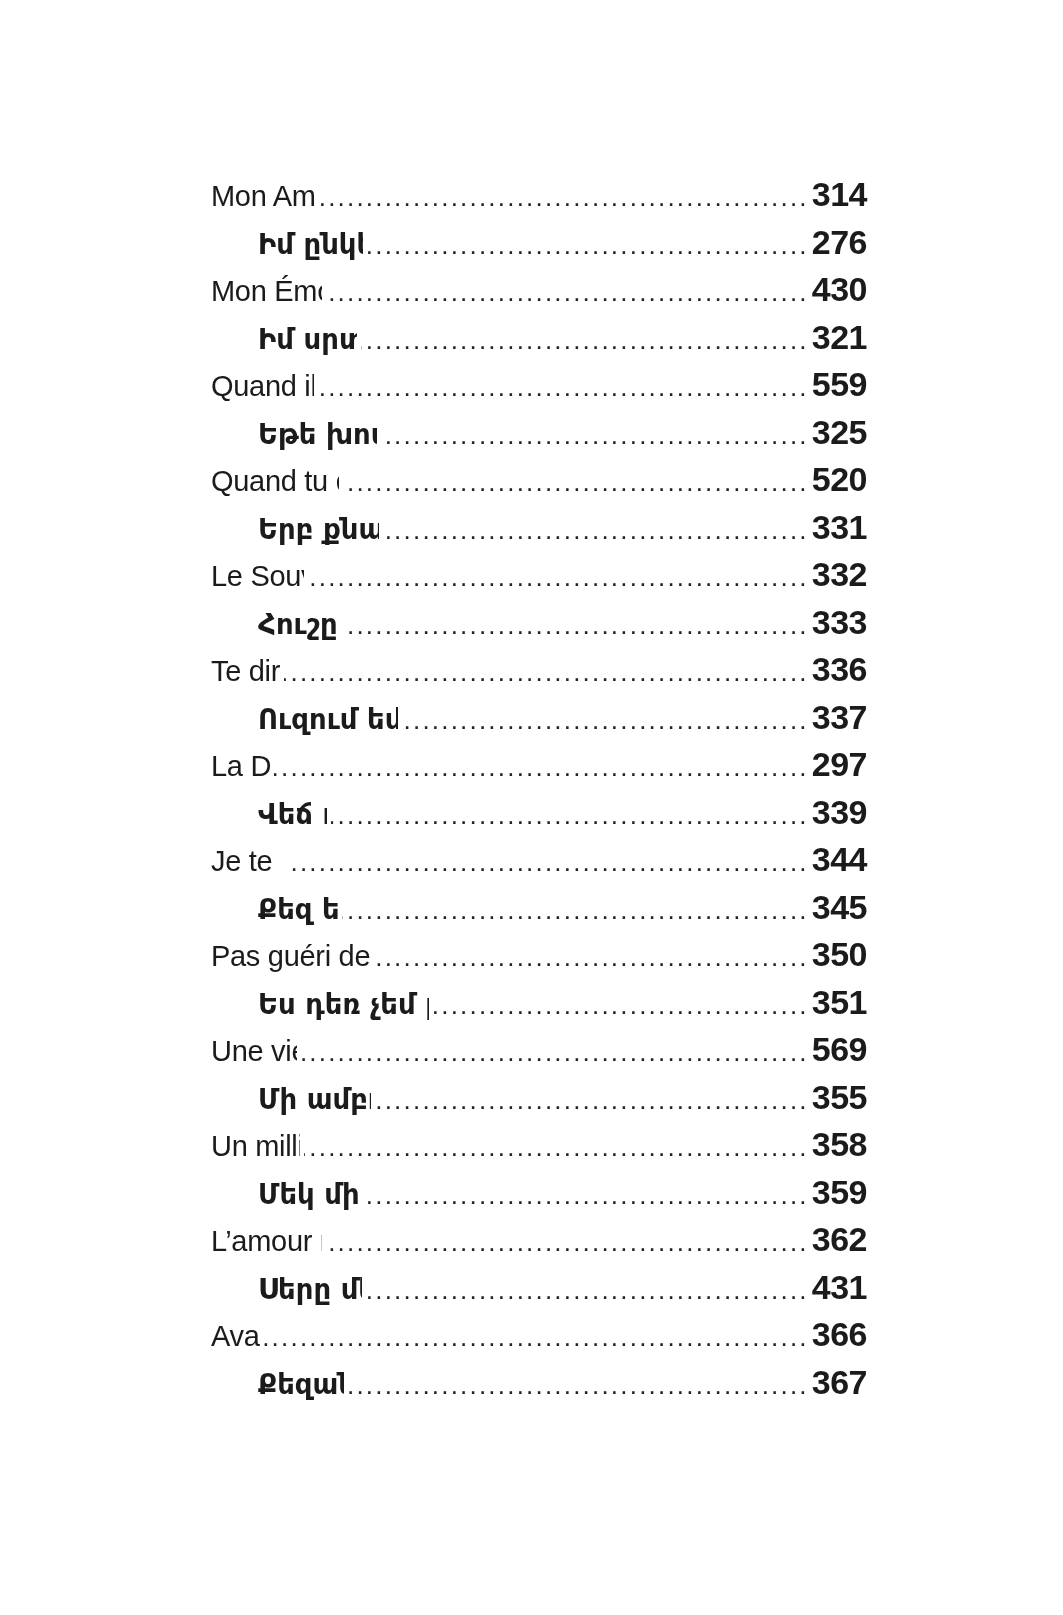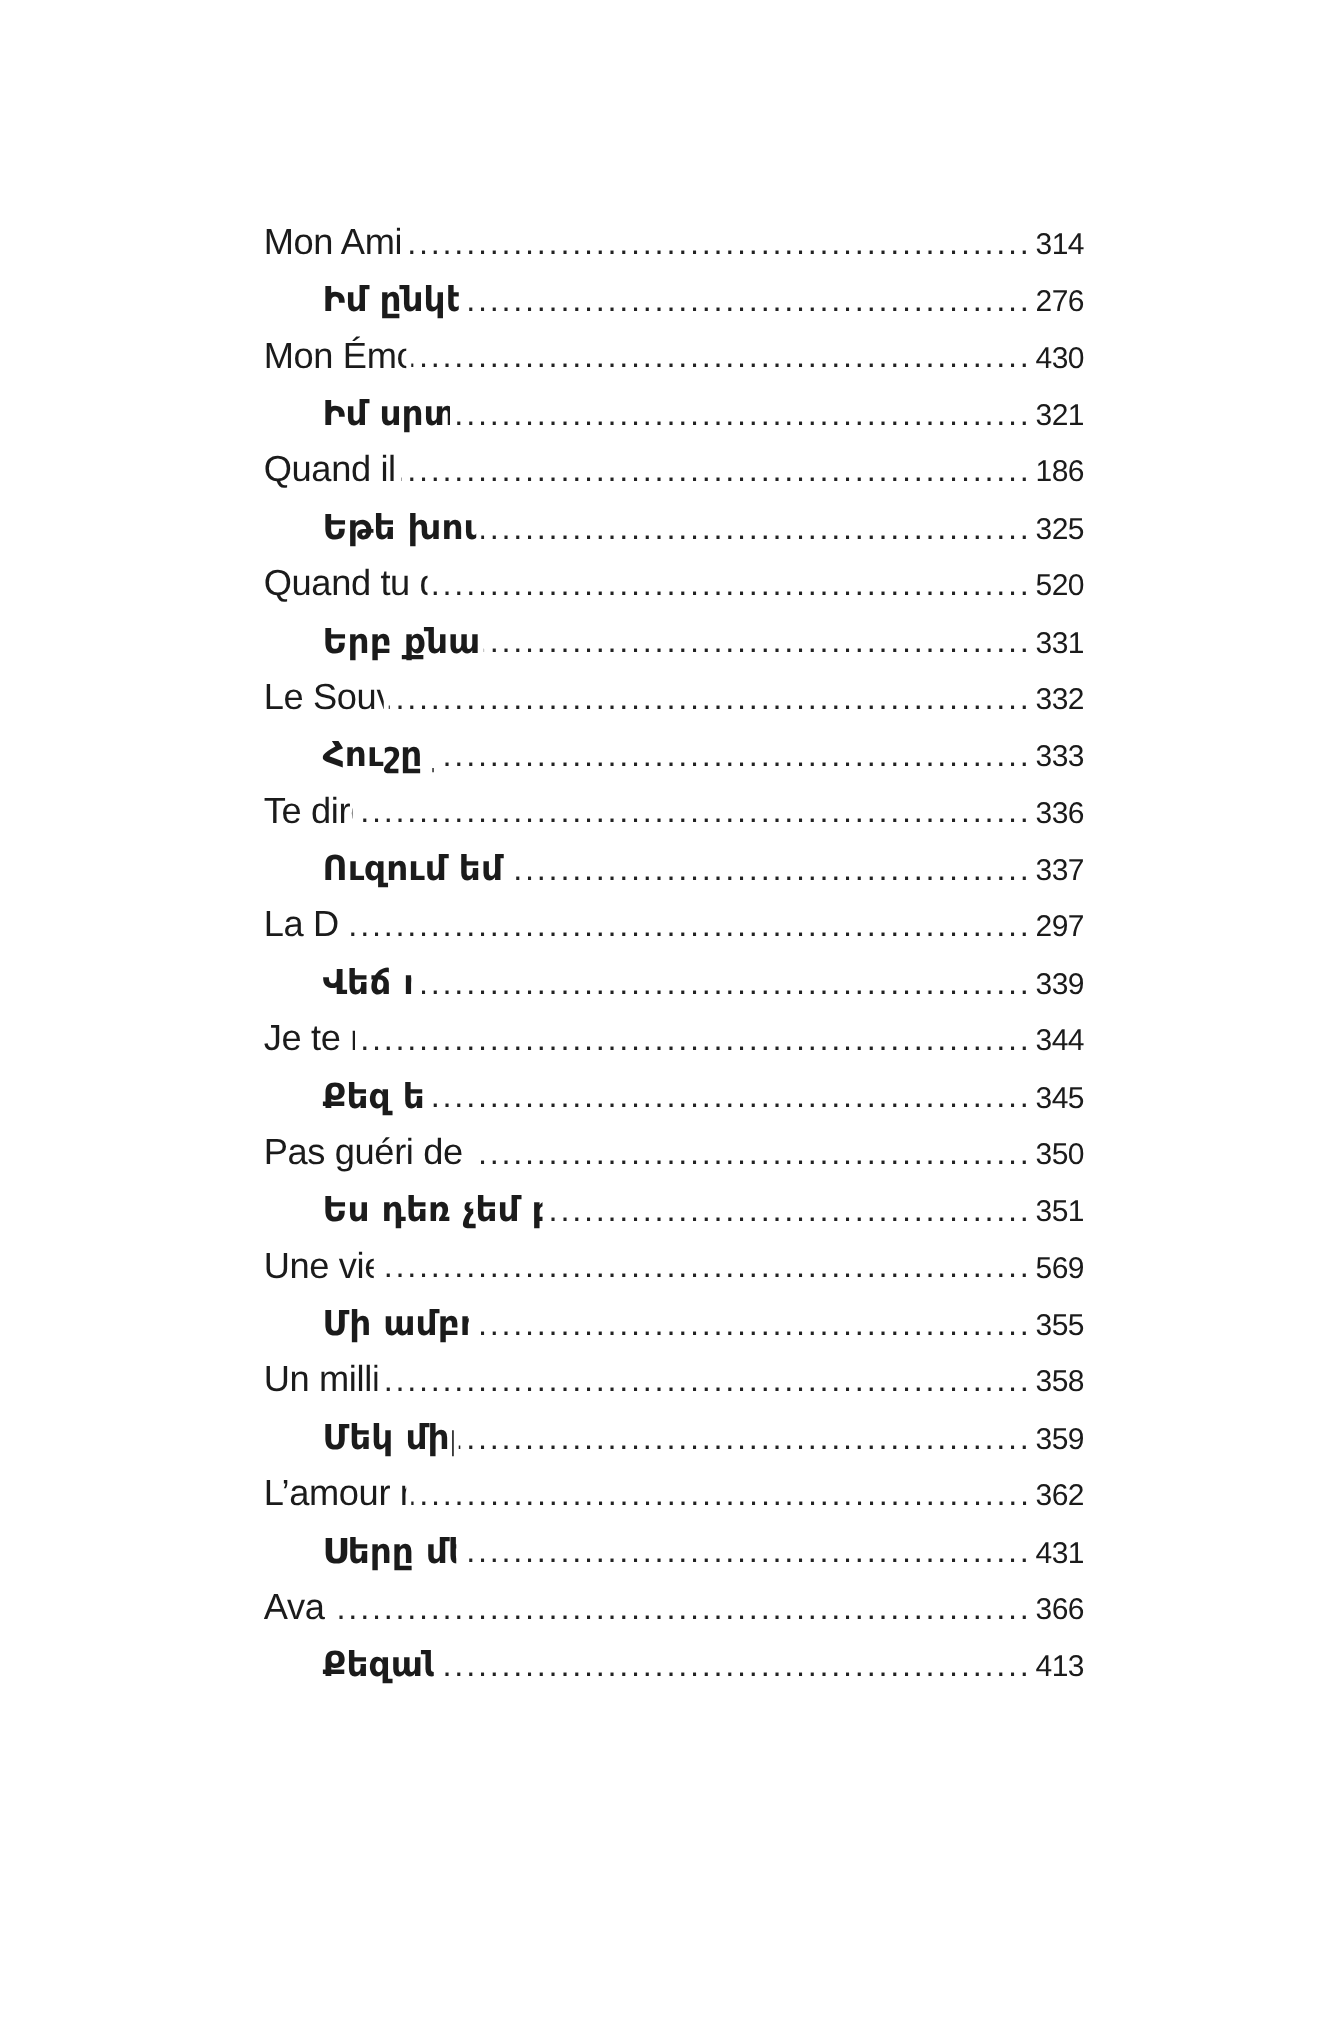--- a/index.html
+++ b/index.html
@@ -54,22 +54,22 @@
   }
   .dots::after {
     content: "..................................................................................................................................";
     font-size: 26px;
     font-weight: 400;
     letter-spacing: 2.2px;
     color: #222222;
   }
   .pagenum {
     flex: 0 0 auto;
-    font-size: 24px;
-    font-weight: 400;
+    font-size: 34px;
+    font-weight: 700;
     letter-spacing: -0.5px;
     text-align: center;
   }
 </style>
 </head>
 <body>
 
 <main class="toc">
   <div class="toc-entry fr">
     <span class="title">Mon Ami, mon Judas</span>
@@ -91,21 +91,21 @@
 
   <div class="toc-entry hy">
     <span class="title">Իմ սրտահույց սեր</span>
     <span class="dots"></span>
     <span class="pagenum">321</span>
   </div>
 
   <div class="toc-entry fr">
     <span class="title">Quand il s’agit de toi</span>
     <span class="dots"></span>
-    <span class="pagenum">186</span>
+    <span class="pagenum">559</span>
   </div>
 
   <div class="toc-entry hy">
     <span class="title">Եթե խոսքը քո մասին է</span>
     <span class="dots"></span>
     <span class="pagenum">325</span>
   </div>
 
   <div class="toc-entry fr">
     <span class="title">Quand tu dors près de moi</span>
@@ -217,15 +217,15 @@
 
   <div class="toc-entry fr">
     <span class="title">Avant toi</span>
     <span class="dots"></span>
     <span class="pagenum">366</span>
   </div>
 
   <div class="toc-entry hy">
     <span class="title">Քեզանից առաջ</span>
     <span class="dots"></span>
-    <span class="pagenum">413</span>
+    <span class="pagenum">367</span>
   </div>
 </main>
 
 </body></html>

